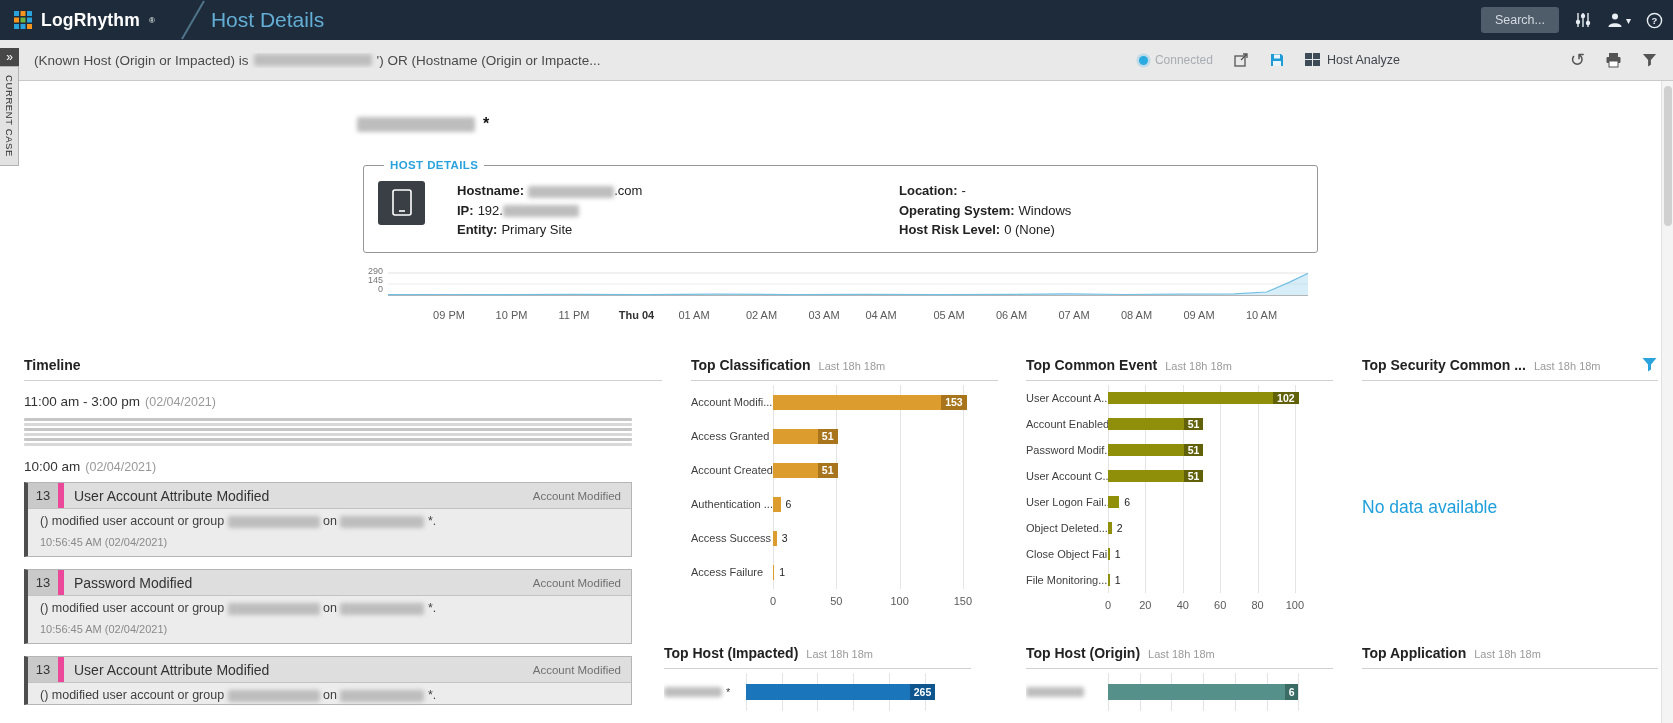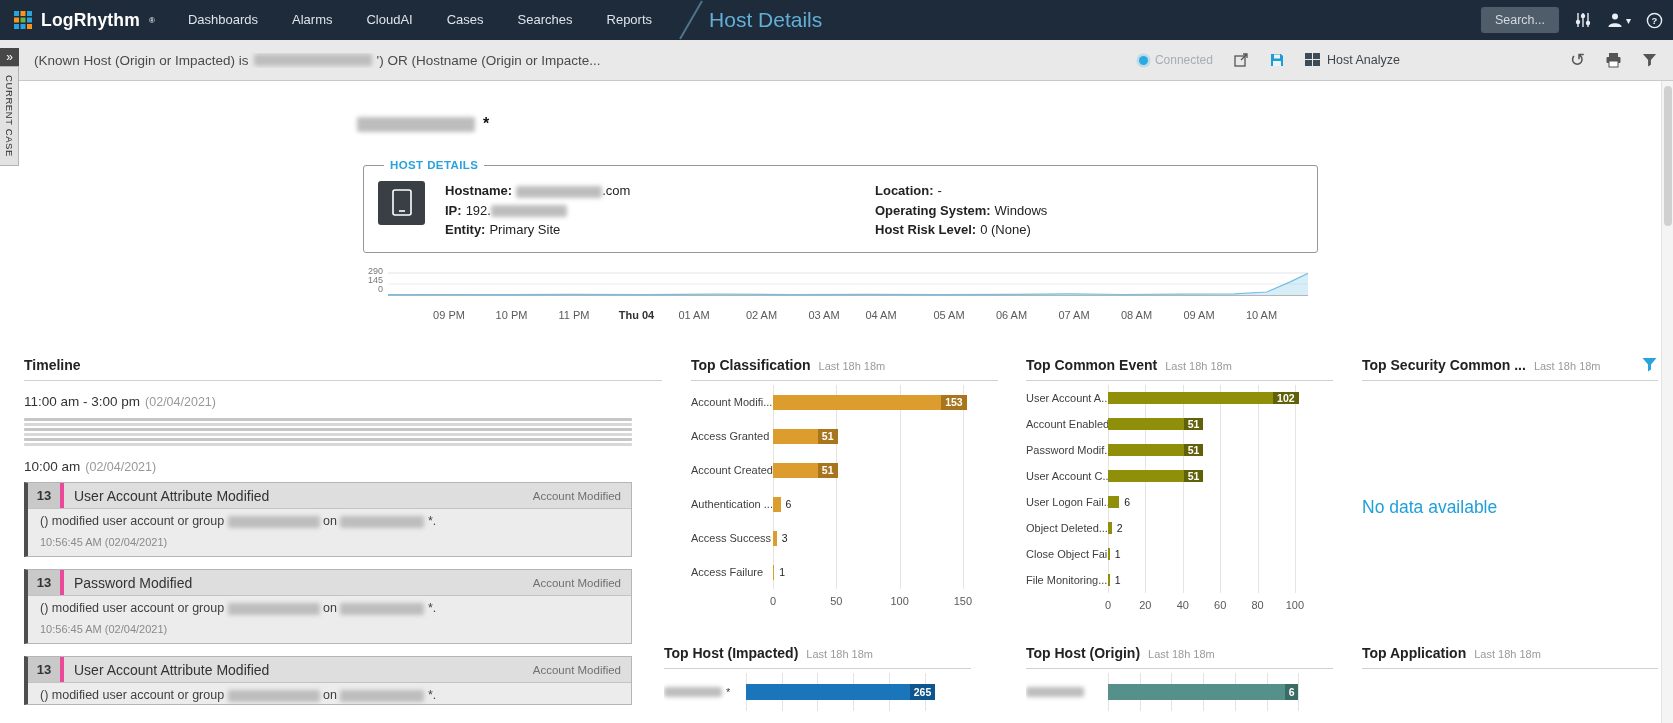--- a/index.html
+++ b/index.html
@@ -48,21 +48,21 @@
   .content { position:absolute; top:81px; left:0; width:1673px; height:642px; background:#fff; overflow:hidden; }
   .redacted { display:inline-block; height:12px; background:#bdbdbd; border-radius:2px; filter:blur(2px); vertical-align:middle; }
 
   .host-title { position:absolute; left:357px; top:34px; font-size:16px; font-weight:bold; color:#111;
     display:flex; align-items:center; gap:8px; }
   .host-title .redacted { height:15px; }
 
   .host-details { position:absolute; left:363px; top:78px; width:955px; height:94px;
     border:1px solid #979797; border-radius:3px; padding:10px 14px; }
   .host-details legend { color:#2aa3dc; font-size:11.5px; font-weight:bold; letter-spacing:.4px; padding:0 6px; margin-left:6px; }
-  .hd-flex { display:flex; gap:20px; }
+  .hd-flex { display:flex; gap:32px; }
   .host-icon { width:47px; height:44px; background:#3a3f45; border-radius:3px; display:flex;
     align-items:center; justify-content:center; flex:none; }
   .hd-col { font-size:13px; color:#222; line-height:19.5px; }
   .hd-col.left { width:410px; }
   .hd-row b { font-weight:bold; margin-right:4px; }
 
   
   .activity { position:absolute; left:355px; top:188px; width:965px; height:62px; }
   .activity .ay span { position:absolute; left:0; width:28px; text-align:right; font-size:9px; color:#777; }
   .ay-0 { top:-3px; } .ay-1 { top:6px; } .ay-2 { top:15px; }
@@ -107,22 +107,22 @@
 
   
   .tl-body { width:608px; }
   .tl-group { margin:13px 0 8px; font-size:13.5px; color:#333; }
   .tl-group .tl-date { color:#999; font-size:12.5px; margin-left:5px; }
   .tl-collapsed { margin:9px 0 4px; cursor:pointer; }
   .stripe { height:3px; background:#c6c6c6; margin-bottom:2px; border-radius:1px; }
   .stripe:nth-child(even) { background:#d8d8d8; }
   .event-card { border:1px solid #b5b5b5; border-left:4px solid #4e4e4e; background:#ececec; margin-bottom:12px; cursor:pointer; }
   .event-head { display:flex; align-items:stretch; background:#dedede; border-bottom:1px solid #c3c3c3; height:26px; }
-  .event-count { width:36px; background:#c9c9c9; border-right:4px solid #ec4899; display:flex;
-    align-items:center; justify-content:center; font-size:13px; font-weight:bold; color:#333; }
+  .event-count { width:36px; background:#c9c9c9; border-right:6px solid #ec4899; display:flex;
+    align-items:center; justify-content:center; font-size:13px; font-weight:normal; color:#333; }
   .event-title { flex:1; padding:0 10px; line-height:26px; font-size:14px; color:#333; white-space:nowrap; overflow:hidden; }
   .event-tag { padding-right:10px; line-height:26px; font-size:11.5px; color:#707070; white-space:nowrap; }
   .event-body { padding:5px 10px 2px 12px; font-size:12.5px; color:#3f3f3f; }
   .event-time { padding:6px 10px 8px 12px; font-size:11px; color:#8a8a8a; }
 
   
   .scrollbar { position:absolute; top:0; right:0; width:12px; height:100%; background:#f4f4f4; border-left:1px solid #e1e1e1; }
   .scroll-thumb { position:absolute; top:5px; left:2px; width:8px; height:140px; border-radius:4px; background:#d0d0d0; cursor:grab; }
 </style>
 </head>
@@ -137,28 +137,20 @@
       <rect x="0" y="6.5" width="5" height="5" fill="#f7941e"></rect>
         <rect x="6.5" y="6.5" width="5" height="5" fill="#6cb33f"></rect>
         <rect x="13" y="6.5" width="5" height="5" fill="#2aa3dc"></rect>
       <rect x="0" y="13" width="5" height="5" fill="#2aa3dc"></rect>
         <rect x="6.5" y="13" width="5" height="5" fill="#2aa3dc"></rect>
         <rect x="13" y="13" width="5" height="5" fill="#f7941e"></rect>
     </svg>
     <span class="brand-text">LogRhythm</span>
       <sup class="brand-reg">®</sup>
   </div>
-  <nav class="nav-items" id="nav-items">
-      <div class="nav-item">Dashboards</div>
-      <div class="nav-item">Alarms</div>
-      <div class="nav-item">CloudAI</div>
-      <div class="nav-item">Cases</div>
-      <div class="nav-item">Searches</div>
-      <div class="nav-item">Reports</div>
-    </nav>
   <div class="title-wrap">
     <svg width="28" height="40" viewBox="0 0 28 40">
       <line x1="3" y1="39" x2="25" y2="1" stroke="#4f7389" stroke-width="2"></line>
     </svg>
     <h1 class="page-title">Host Details</h1>
   </div>
   <div class="topnav-right">
     <button class="search-btn">Search...</button>
     <span class="nav-icon">
       <svg width="18" height="18" viewBox="0 0 18 18">

